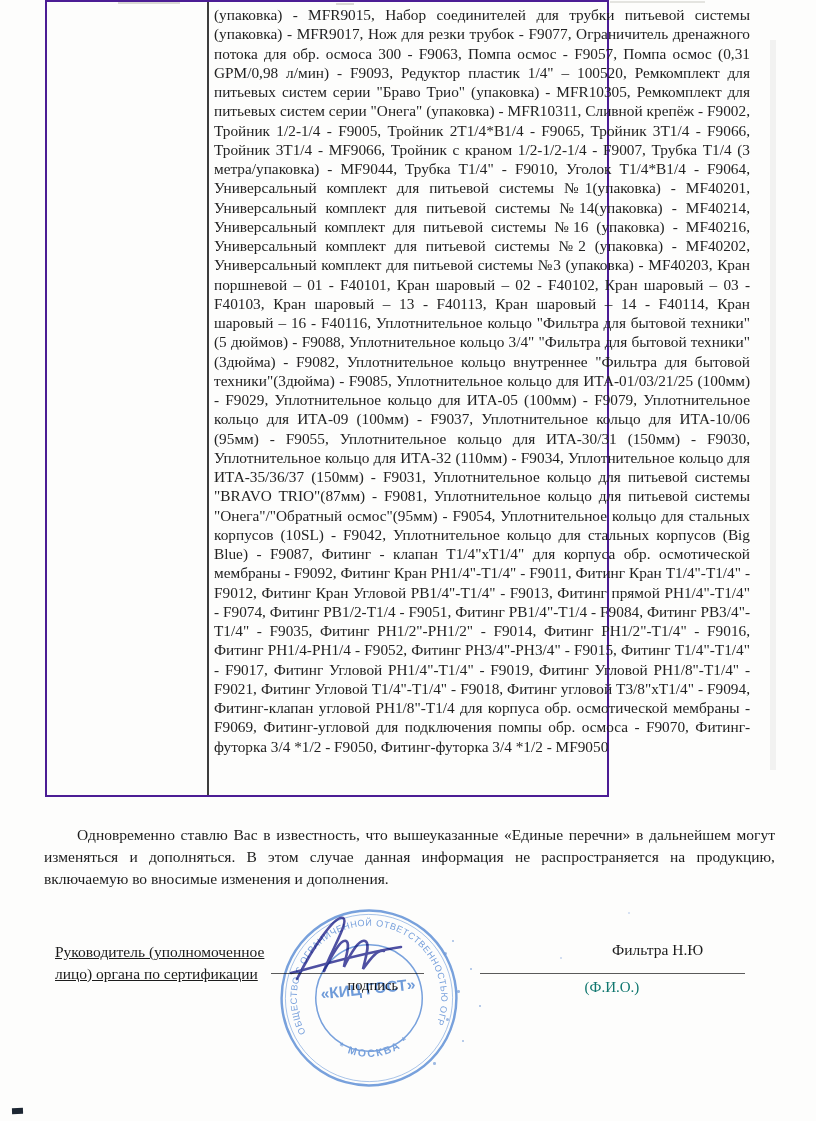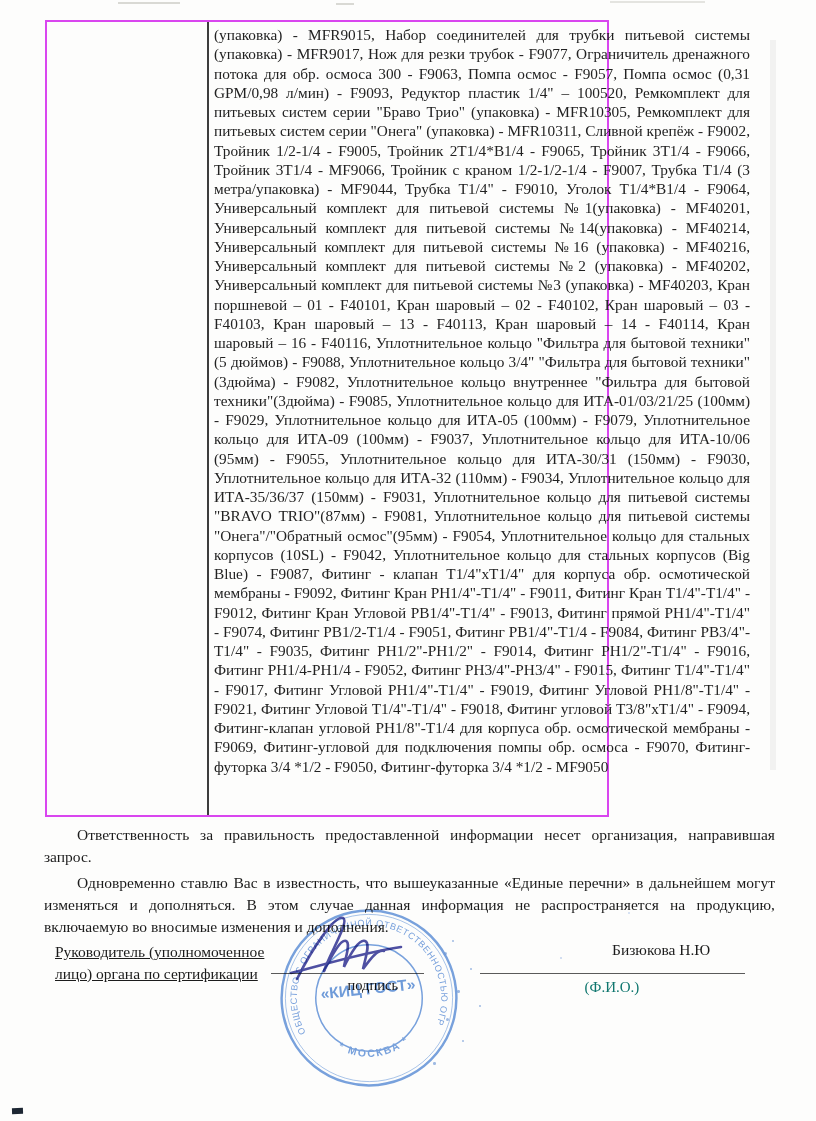--- a/index.html
+++ b/index.html
@@ -13,22 +13,22 @@
   }
   .page{position:absolute;left:0;top:0;width:816px;height:1121px;background:#fdfdfc;}
   
   .artifact{position:absolute;background:#d9d9d4;}
   .right-shadow{position:absolute;left:770px;top:40px;width:6px;height:730px;
     background:rgba(110,110,110,0.08);}
   .corner-mark{position:absolute;left:12px;top:1108px;width:11px;height:6px;
     background:#1d2733;transform:rotate(-2deg);}
   
   .doc-table{
-    position:absolute;left:45px;top:20px;width:564px;height:797px;
-    border:2px solid #d946ef;box-sizing:border-box;
+    position:absolute;left:45px;top:0;width:564px;height:797px;
+    border:2px solid #4c1d95;box-sizing:border-box;
   }
   .doc-table .divider{
     position:absolute;left:160px;top:0;bottom:0;width:0;
     border-left:2px solid #3d3d3d;
   }
   .cell-left{position:absolute;left:0;top:0;width:160px;height:100%;}
   .cell-right{
     position:absolute;left:167px;top:3px;width:536px;height:786px;
     overflow:hidden;
     font-size:15.3px;line-height:19.25px;
@@ -84,26 +84,25 @@
   <div class="artifact" style="left:610px;top:1px;width:95px;height:2px;opacity:.7;"></div>
   <div class="right-shadow"></div>
 
   <div class="doc-table">
     <div class="cell-left"></div>
     <div class="divider"></div>
     <div class="cell-right">(упаковка) -  MFR9015, Набор соединителей для трубки питьевой системы (упаковка) - MFR9017, Нож для резки трубок - F9077, Ограничитель дренажного потока для обр. осмоса 300 - F9063, Помпа осмос - F9057, Помпа осмос (0,31 GPM/0,98 л/мин) - F9093, Редуктор пластик 1/4" – 100520, Ремкомплект для питьевых систем серии "Браво Трио" (упаковка) - MFR10305, Ремкомплект для питьевых систем серии "Онега" (упаковка) - MFR10311, Сливной крепёж - F9002, Тройник 1/2-1/4 - F9005, Тройник 2Т1/4*В1/4 - F9065, Тройник 3Т1/4 - F9066, Тройник 3Т1/4 - MF9066, Тройник с краном 1/2-1/2-1/4 - F9007, Трубка Т1/4 (3 метра/упаковка) - MF9044, Трубка Т1/4" - F9010, Уголок Т1/4*В1/4 - F9064, Универсальный комплект для питьевой системы №1(упаковка) - MF40201, Универсальный комплект для питьевой системы №14(упаковка) - MF40214, Универсальный комплект для питьевой системы №16 (упаковка) - MF40216, Универсальный комплект для питьевой системы №2 (упаковка) - MF40202, Универсальный комплект для питьевой системы №3 (упаковка) - MF40203, Кран поршневой – 01 - F40101, Кран шаровый – 02 - F40102, Кран шаровый – 03 - F40103, Кран шаровый – 13 - F40113, Кран шаровый – 14 - F40114, Кран шаровый – 16 - F40116, Уплотнительное кольцо "Фильтра для бытовой техники" (5 дюймов) - F9088, Уплотнительное кольцо 3/4" "Фильтра для бытовой техники"(3дюйма) - F9082, Уплотнительное кольцо внутреннее "Фильтра для бытовой техники"(3дюйма) - F9085, Уплотнительное кольцо для ИТА-01/03/21/25 (100мм) - F9029, Уплотнительное кольцо для ИТА-05 (100мм) - F9079, Уплотнительное кольцо для ИТА-09 (100мм) - F9037, Уплотнительное кольцо для ИТА-10/06 (95мм) - F9055, Уплотнительное кольцо для ИТА-30/31 (150мм) - F9030, Уплотнительное кольцо для ИТА-32 (110мм) - F9034, Уплотнительное кольцо для ИТА-35/36/37 (150мм) - F9031, Уплотнительное кольцо для питьевой системы "BRAVO TRIO"(87мм) - F9081, Уплотнительное кольцо для питьевой системы "Онега"/"Обратный осмос"(95мм) - F9054, Уплотнительное кольцо для стальных корпусов (10SL) - F9042, Уплотнительное кольцо для стальных корпусов (Big Blue) - F9087, Фитинг - клапан  Т1/4"хТ1/4" для корпуса обр. осмотической мембраны - F9092, Фитинг Кран РН1/4"-Т1/4" - F9011, Фитинг Кран Т1/4"-Т1/4" - F9012, Фитинг Кран Угловой РВ1/4"-Т1/4" - F9013, Фитинг прямой РН1/4"-Т1/4" - F9074, Фитинг РВ1/2-Т1/4 - F9051, Фитинг РВ1/4"-Т1/4 - F9084, Фитинг РВ3/4"-Т1/4" - F9035, Фитинг РН1/2"-РН1/2" - F9014, Фитинг РН1/2"-Т1/4" - F9016, Фитинг РН1/4-РН1/4 - F9052, Фитинг РН3/4"-РН3/4" - F9015, Фитинг Т1/4"-Т1/4" - F9017, Фитинг Угловой РН1/4"-Т1/4" - F9019, Фитинг Угловой РН1/8"-Т1/4" - F9021, Фитинг Угловой Т1/4"-Т1/4" - F9018, Фитинг угловой Т3/8"хТ1/4" - F9094, Фитинг-клапан угловой РН1/8"-Т1/4 для корпуса обр. осмотической мембраны - F9069, Фитинг-угловой для подключения помпы обр. осмоса - F9070, Фитинг-футорка 3/4 *1/2 - F9050,  Фитинг-футорка 3/4 *1/2 - MF9050</div>
   </div>
 
   <div class="body-text">
-    <p>Ответственность за правильность предоставленной информации несет организация, направившая запрос.</p>
     <p>Одновременно ставлю Вас в известность, что вышеуказанные «Единые перечни» в дальнейшем могут изменяться и дополняться. В этом случае данная информация не распространяется на продукцию, включаемую во вносимые изменения и дополнения.</p>
   </div>
 
   <div class="sig-left-label">Руководитель (уполномоченное лицо) органа по сертификации</div>
-  <div class="sig-name">Бизюкова Н.Ю</div>
+  <div class="sig-name">Фильтра Н.Ю</div>
   <div class="sig-line-a"></div>
   <div class="sig-line-b"></div>
   <div class="sig-caption">подпись</div>
   <div class="fio-caption">(Ф.И.О.)</div>
 
   <svg class="signature-ink" viewBox="0 0 155 90">
     <g fill="none" stroke="#3c3e9b" stroke-width="2.6" stroke-linecap="round" opacity="0.9">
       <path d="M14,76 C30,44 52,12 60,15 C67,18 46,52 41,68"></path>
       <path d="M41,68 C50,50 58,36 63,38 C68,40 62,56 61,64 C68,50 76,36 82,38 C88,40 82,56 80,66 C86,58 94,46 101,48"></path>
       <path d="M8,70 C40,62 78,50 118,44"></path>

